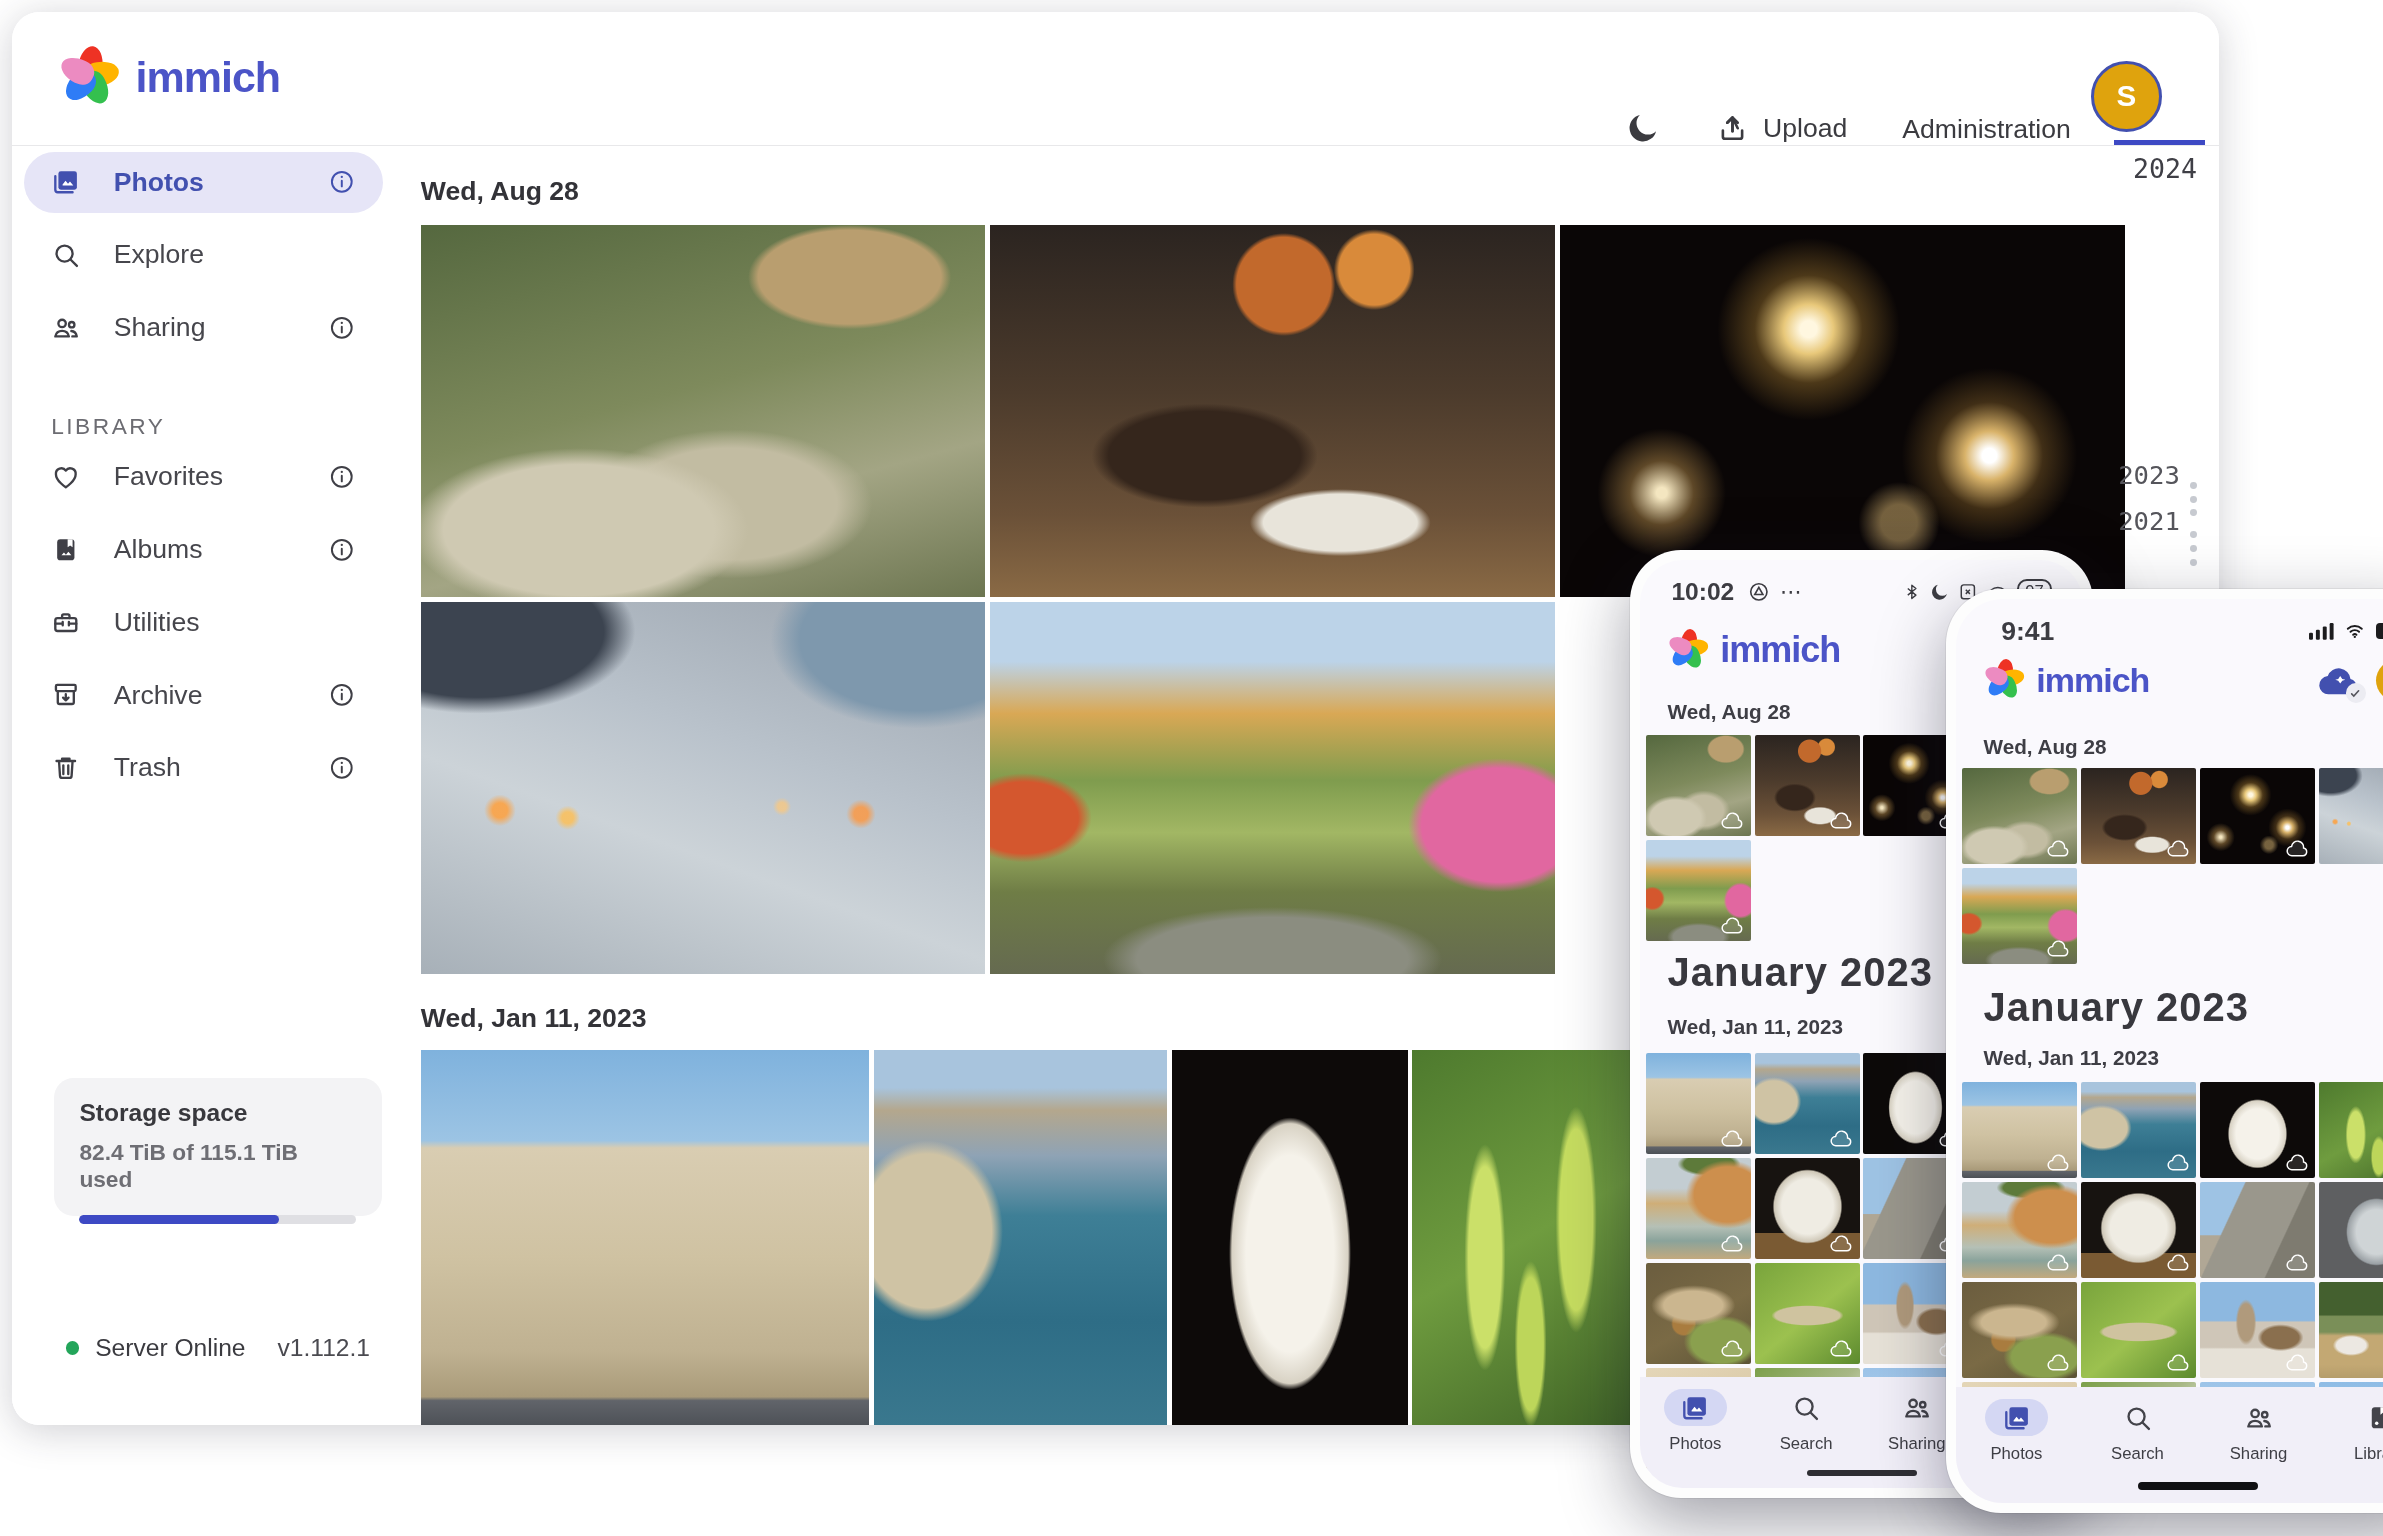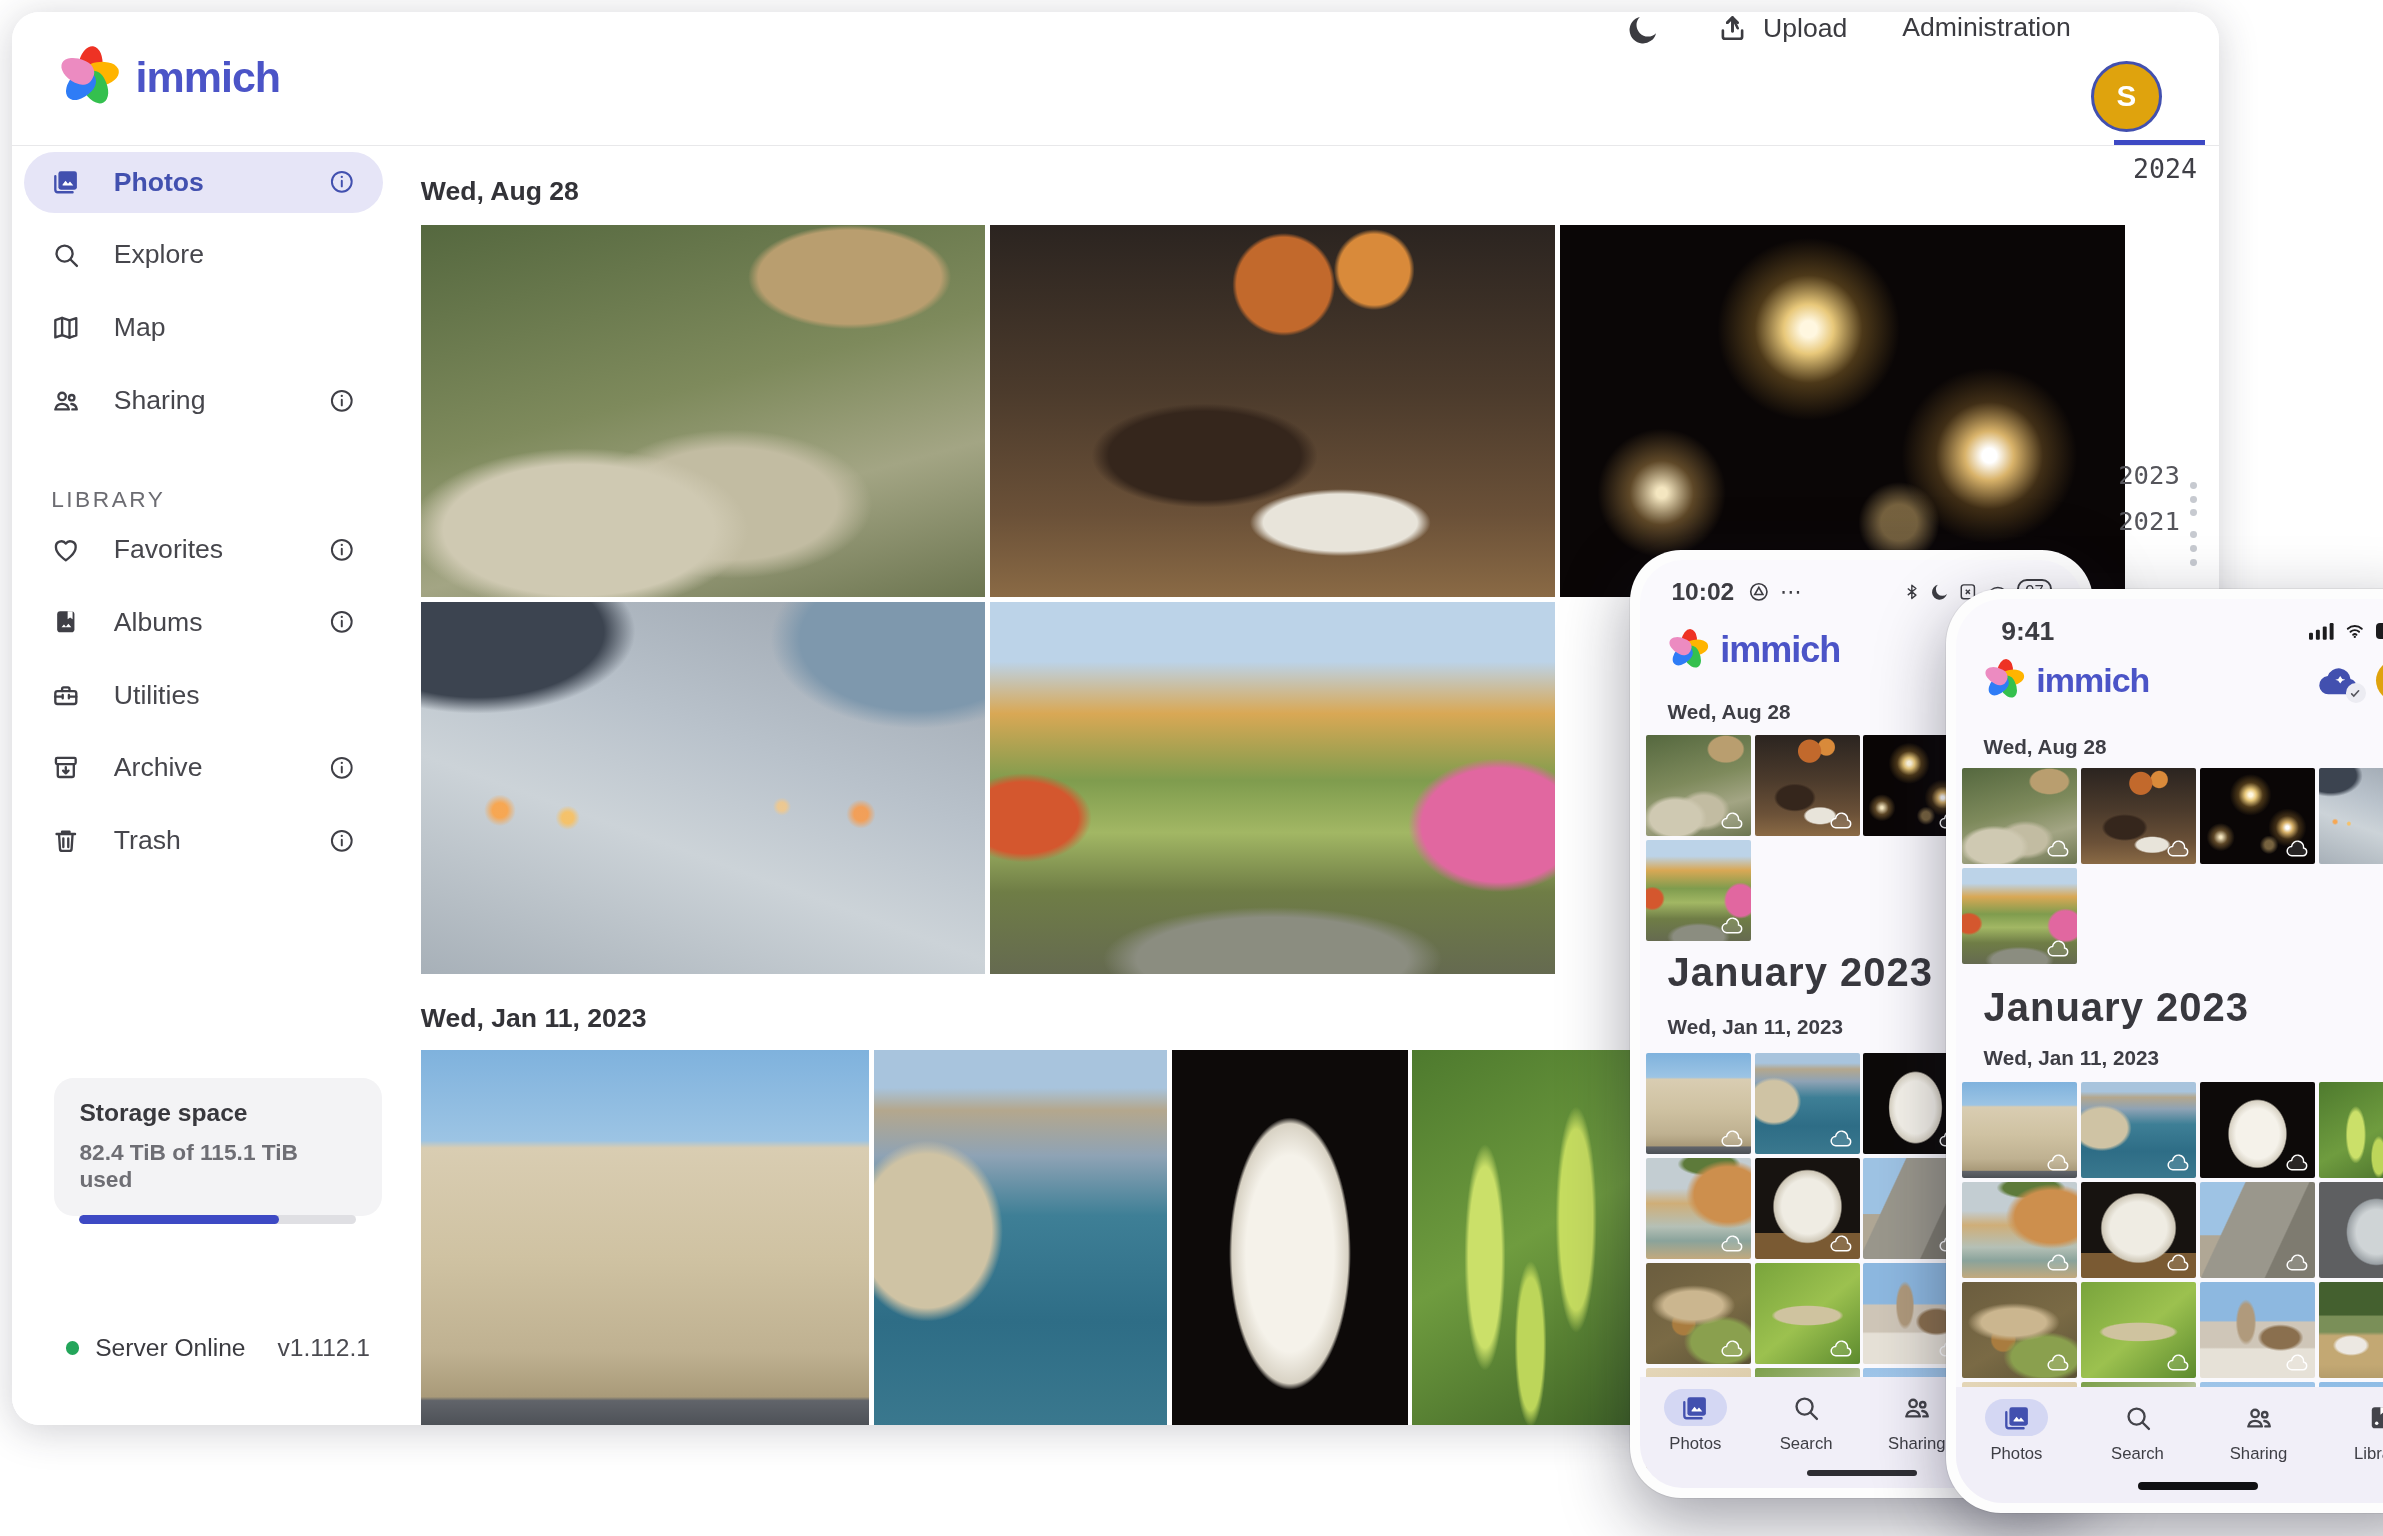--- a/index.html
+++ b/index.html
@@ -25,21 +25,21 @@
   .flower i:nth-child(4){background:#2e7cf6;transform:rotate(224deg);}
   .flower i:nth-child(5){background:#ec8bc1;transform:rotate(296deg);}
 
   .searchbar{position:absolute;left:409px;top:37px;width:1115px;height:73px;background:#e9e9ee;
              border-radius:36px;display:flex;align-items:center;padding:0 29.6px;box-sizing:border-box;gap:21.7px;}
   .searchbar svg{flex:none;}
   .searchbar input{flex:1;border:none;background:transparent;outline:none;font-size:26.6px;color:#3a3a3f;
                    font-family:inherit;}
   .searchbar input::placeholder{color:#9a9aa3;}
 
-  .top-actions{position:absolute;right:148px;top:0;height:133px;display:flex;align-items:flex-start;gap:55px;}
+  .top-actions{position:absolute;right:148px;top:0;height:133px;display:flex;align-items:flex-end;gap:55px;}
   .icon-btn{border:none;background:none;cursor:pointer;display:flex;align-items:center;gap:13.8px;
             font-size:26.6px;color:#3b3b40;font-family:inherit;padding:0;}
   .avatar{position:absolute;right:57px;top:49px;width:65px;height:65px;border-radius:50%;
           background:#dfa30d;border:3px solid #4250af;color:#fff;font-size:29.6px;font-weight:700;
           display:flex;align-items:center;justify-content:center;}
 
   
   .sidebar{position:absolute;left:0;top:134px;width:383px;bottom:0;background:#fff;}
   .sb-item{position:relative;height:61px;margin:5.9px 11.8px 11.8px 11.8px;border-radius:30.5px;
            display:flex;align-items:center;padding:0 27.6px;box-sizing:border-box;gap:33px;
@@ -257,27 +257,20 @@
           </div>
           <div class="sb-item">
             <svg class="mi" width="29.6" height="29.6" viewBox="0 0 24 24" fill="none" stroke="currentColor" stroke-width="1.9" stroke-linecap="round" stroke-linejoin="round">
               <circle cx="11" cy="11" r="6.5"></circle>
               <path d="M15.8 15.8L21 21"></path>
             </svg>
             <span>Explore</span>
           </div>
           <div class="sb-item">
             <svg class="mi" width="29.6" height="29.6" viewBox="0 0 24 24" fill="none" stroke="currentColor" stroke-width="1.9" stroke-linecap="round" stroke-linejoin="round">
-              <path d="M9 4L3.5 5.8v14L9 18l6 2 5.5-1.8v-14L15 6 9 4z"></path>
-              <path d="M9 4v14M15 6v14"></path>
-            </svg>
-            <span>Map</span>
-          </div>
-          <div class="sb-item">
-            <svg class="mi" width="29.6" height="29.6" viewBox="0 0 24 24" fill="none" stroke="currentColor" stroke-width="1.9" stroke-linecap="round" stroke-linejoin="round">
               <circle cx="9" cy="8.5" r="3"></circle>
               <path d="M3.5 19c.6-3 2.8-4.5 5.5-4.5s4.9 1.5 5.5 4.5z"></path>
               <circle cx="16.8" cy="9.5" r="2.2"></circle>
               <path d="M16.5 14.6c2.4.2 3.9 1.6 4.4 4.4h-3.6"></path>
             </svg>
             <span>Sharing</span>
             <span class="info">
               <svg class="mi" width="27.6" height="27.6" viewBox="0 0 24 24" fill="none" stroke="currentColor" stroke-width="1.7" stroke-linecap="round" stroke-linejoin="round">
                 <circle cx="12" cy="12" r="8.6"></circle>
                 <path d="M12 11v5"></path>

